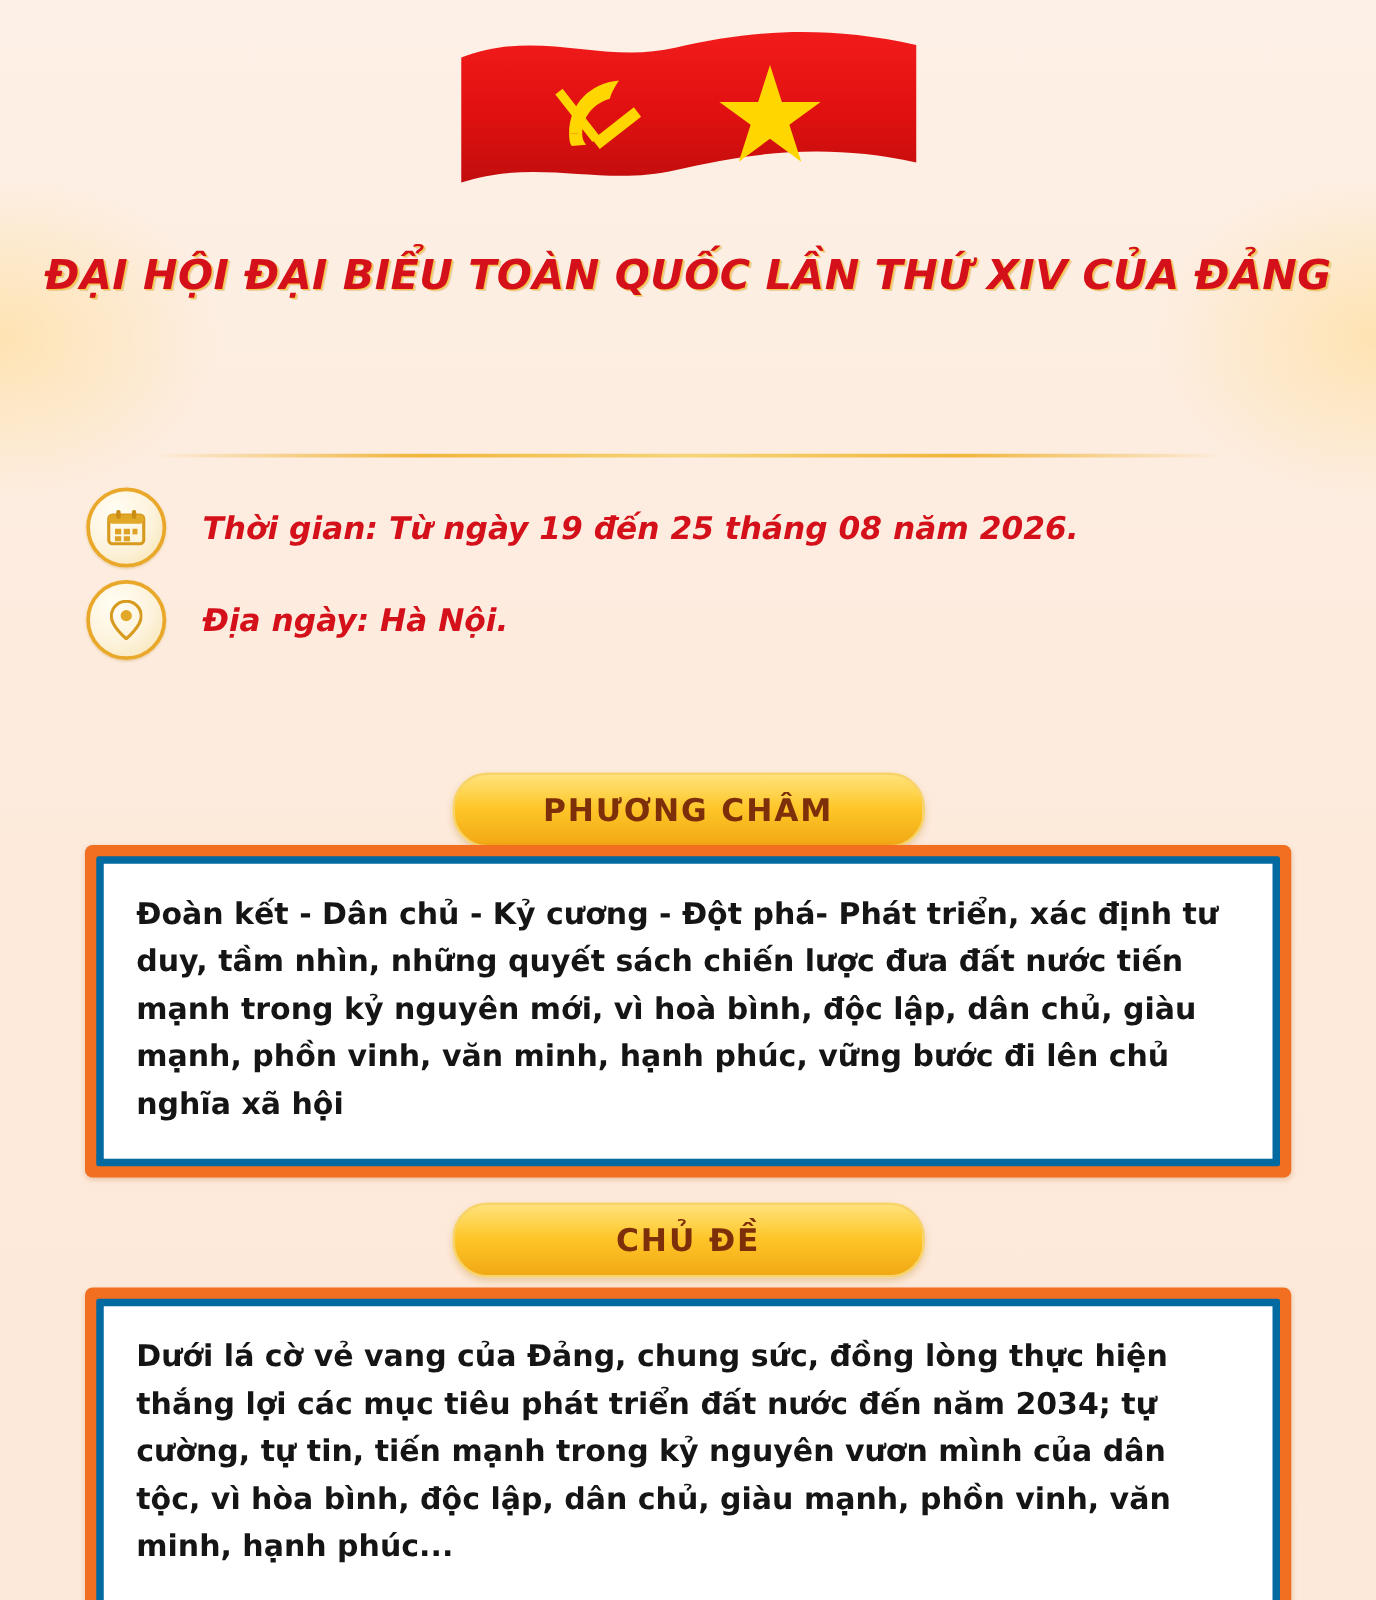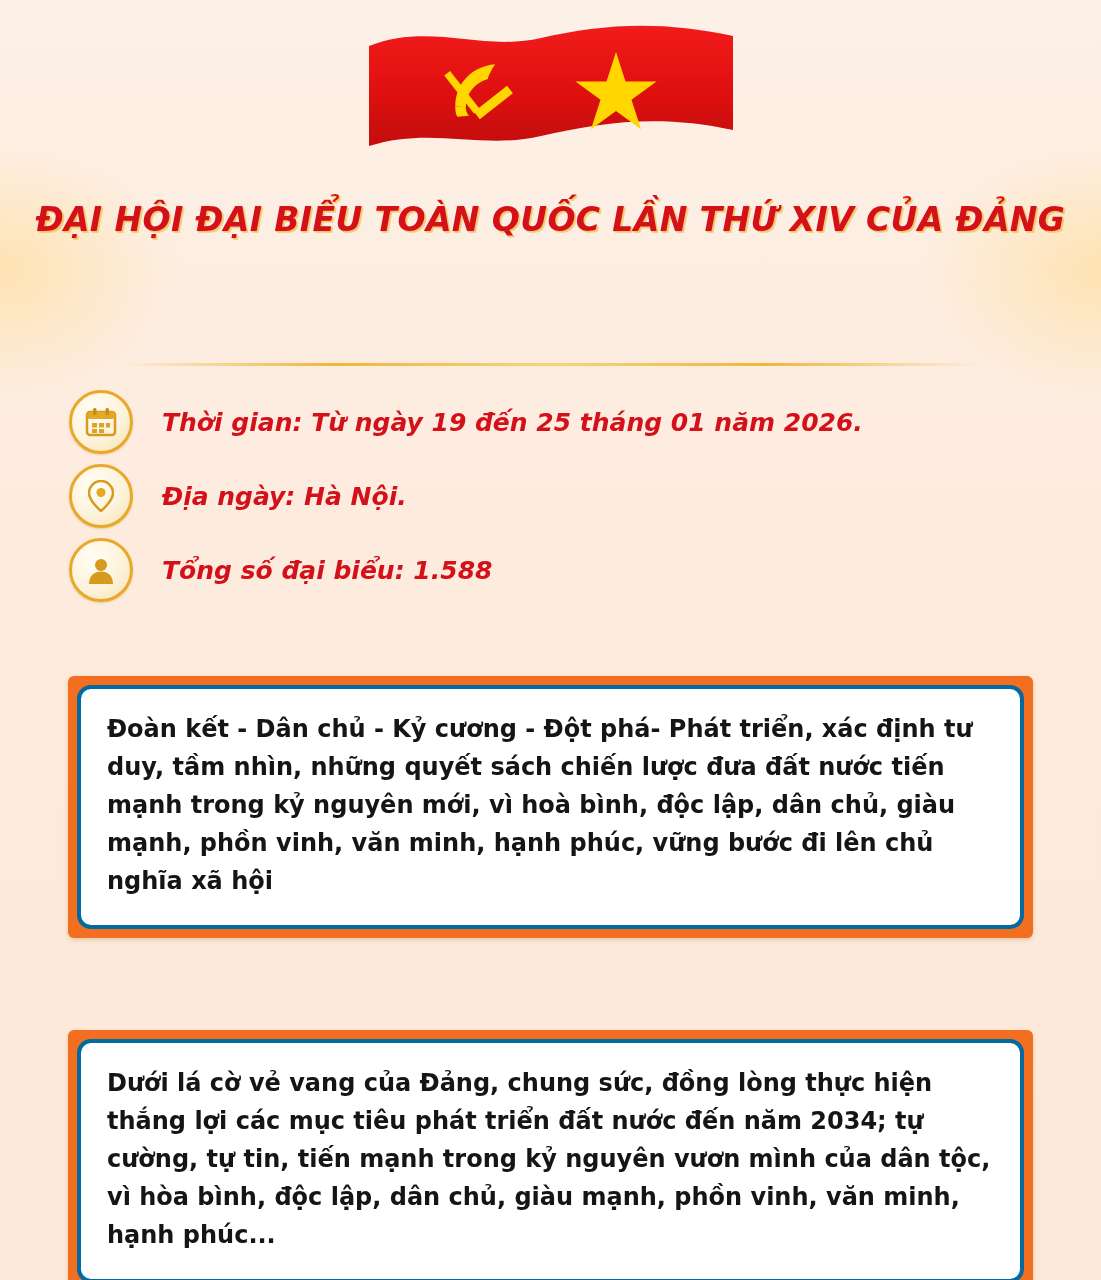--- a/index.html
+++ b/index.html
@@ -141,22 +141,22 @@
     left: 68px;
     width: 965px;
     box-sizing: border-box;
     background: #f26f21;
     border-radius: 6px;
     padding: 9px;
     box-shadow: 0 2px 4px rgba(170,90,20,0.25);
   }
   .content-inner {
     background: #ffffff;
-    border: 4px solid #0369a1;
-    border-radius: 14px;
+    border: 6px solid #0369a1;
+    border-radius: 2px;
     box-sizing: border-box;
     padding: 22px 26px 24px 26px;
     font-size: 24px;
     line-height: 1.58;
     font-weight: bold;
     color: #151515;
   }
   #box-phuongcham { top: 676px; }
   #box-chude { top: 1030px; }
 
@@ -220,50 +220,41 @@
             <rect x="8" y="1" width="3.5" height="7" rx="1.5" fill="#c98c14"></rect>
             <rect x="20.5" y="1" width="3.5" height="7" rx="1.5" fill="#c98c14"></rect>
             <rect x="7" y="16" width="5" height="4.5" fill="#dda226"></rect>
             <rect x="14" y="16" width="5" height="4.5" fill="#dda226"></rect>
             <rect x="21" y="16" width="4" height="4.5" fill="#dda226"></rect>
             <rect x="7" y="22" width="5" height="4" fill="#dda226"></rect>
             <rect x="14" y="22" width="5" height="4" fill="#dda226"></rect>
           </svg>
         </div>
       </div>
-      <div class="info-text">Thời gian: Từ ngày 19 đến 25 tháng 01 năm 2026.</div>
+      <div class="info-text">Thời gian: Từ ngày 19 đến 25 tháng 08 năm 2026.</div>
     </div>
 
     <div class="info-row">
       <div class="info-icon">
         <div class="icon-circle">
           <svg width="26" height="32" viewBox="0 0 26 32" xmlns="http://www.w3.org/2000/svg">
             <path d="M13,1 C19.6,1 25,6.4 25,13 C25,21 13,31 13,31 C13,31 1,21 1,13 C1,6.4 6.4,1 13,1 Z" fill="none" stroke="#d79a1e" stroke-width="2.5"></path>
             <circle cx="13" cy="12.5" r="4.5" fill="#e2a828"></circle>
           </svg>
         </div>
       </div>
       <div class="info-text">Địa ngày: Hà Nội.</div>
     </div>
 
-    <div class="info-row">
-      <div class="info-icon">
-        <div class="icon-circle">
-          <svg width="32" height="32" viewBox="0 0 32 32" xmlns="http://www.w3.org/2000/svg">
-            <circle cx="16" cy="11" r="6" fill="#d79a1e"></circle>
-            <path d="M4,30 C4,21.5 9.5,17.5 16,17.5 C22.5,17.5 28,21.5 28,30 Z" fill="#d79a1e"></path>
-          </svg>
-        </div>
-      </div>
-      <div class="info-text">Tổng số đại biểu: 1.588</div>
-    </div>
-
-  </div>
-
+
+  </div>
+
+  <div class="pill" id="pill-phuongcham">PHƯƠNG CHÂM</div>
   <div class="content-box" id="box-phuongcham">
     <div class="content-inner">Đoàn kết - Dân chủ - Kỷ cương - Đột phá- Phát triển, xác định tư duy, tầm nhìn, những quyết sách chiến lược đưa đất nước tiến mạnh trong kỷ nguyên mới, vì hoà bình, độc lập, dân chủ, giàu mạnh, phồn vinh, văn minh, hạnh phúc, vững bước đi lên chủ nghĩa xã hội</div>
   </div>
 
+  <div class="pill" id="pill-chude">CHỦ ĐỀ</div>
   <div class="content-box" id="box-chude">
     <div class="content-inner">Dưới lá cờ vẻ vang của Đảng, chung sức, đồng lòng thực hiện thắng lợi các mục tiêu phát triển đất nước đến năm 2034; tự cường, tự tin, tiến mạnh trong kỷ nguyên vươn mình của dân tộc, vì hòa bình, độc lập, dân chủ, giàu mạnh, phồn vinh, văn minh, hạnh phúc...</div>
   </div>
 
 </div>
 
 </body></html>

